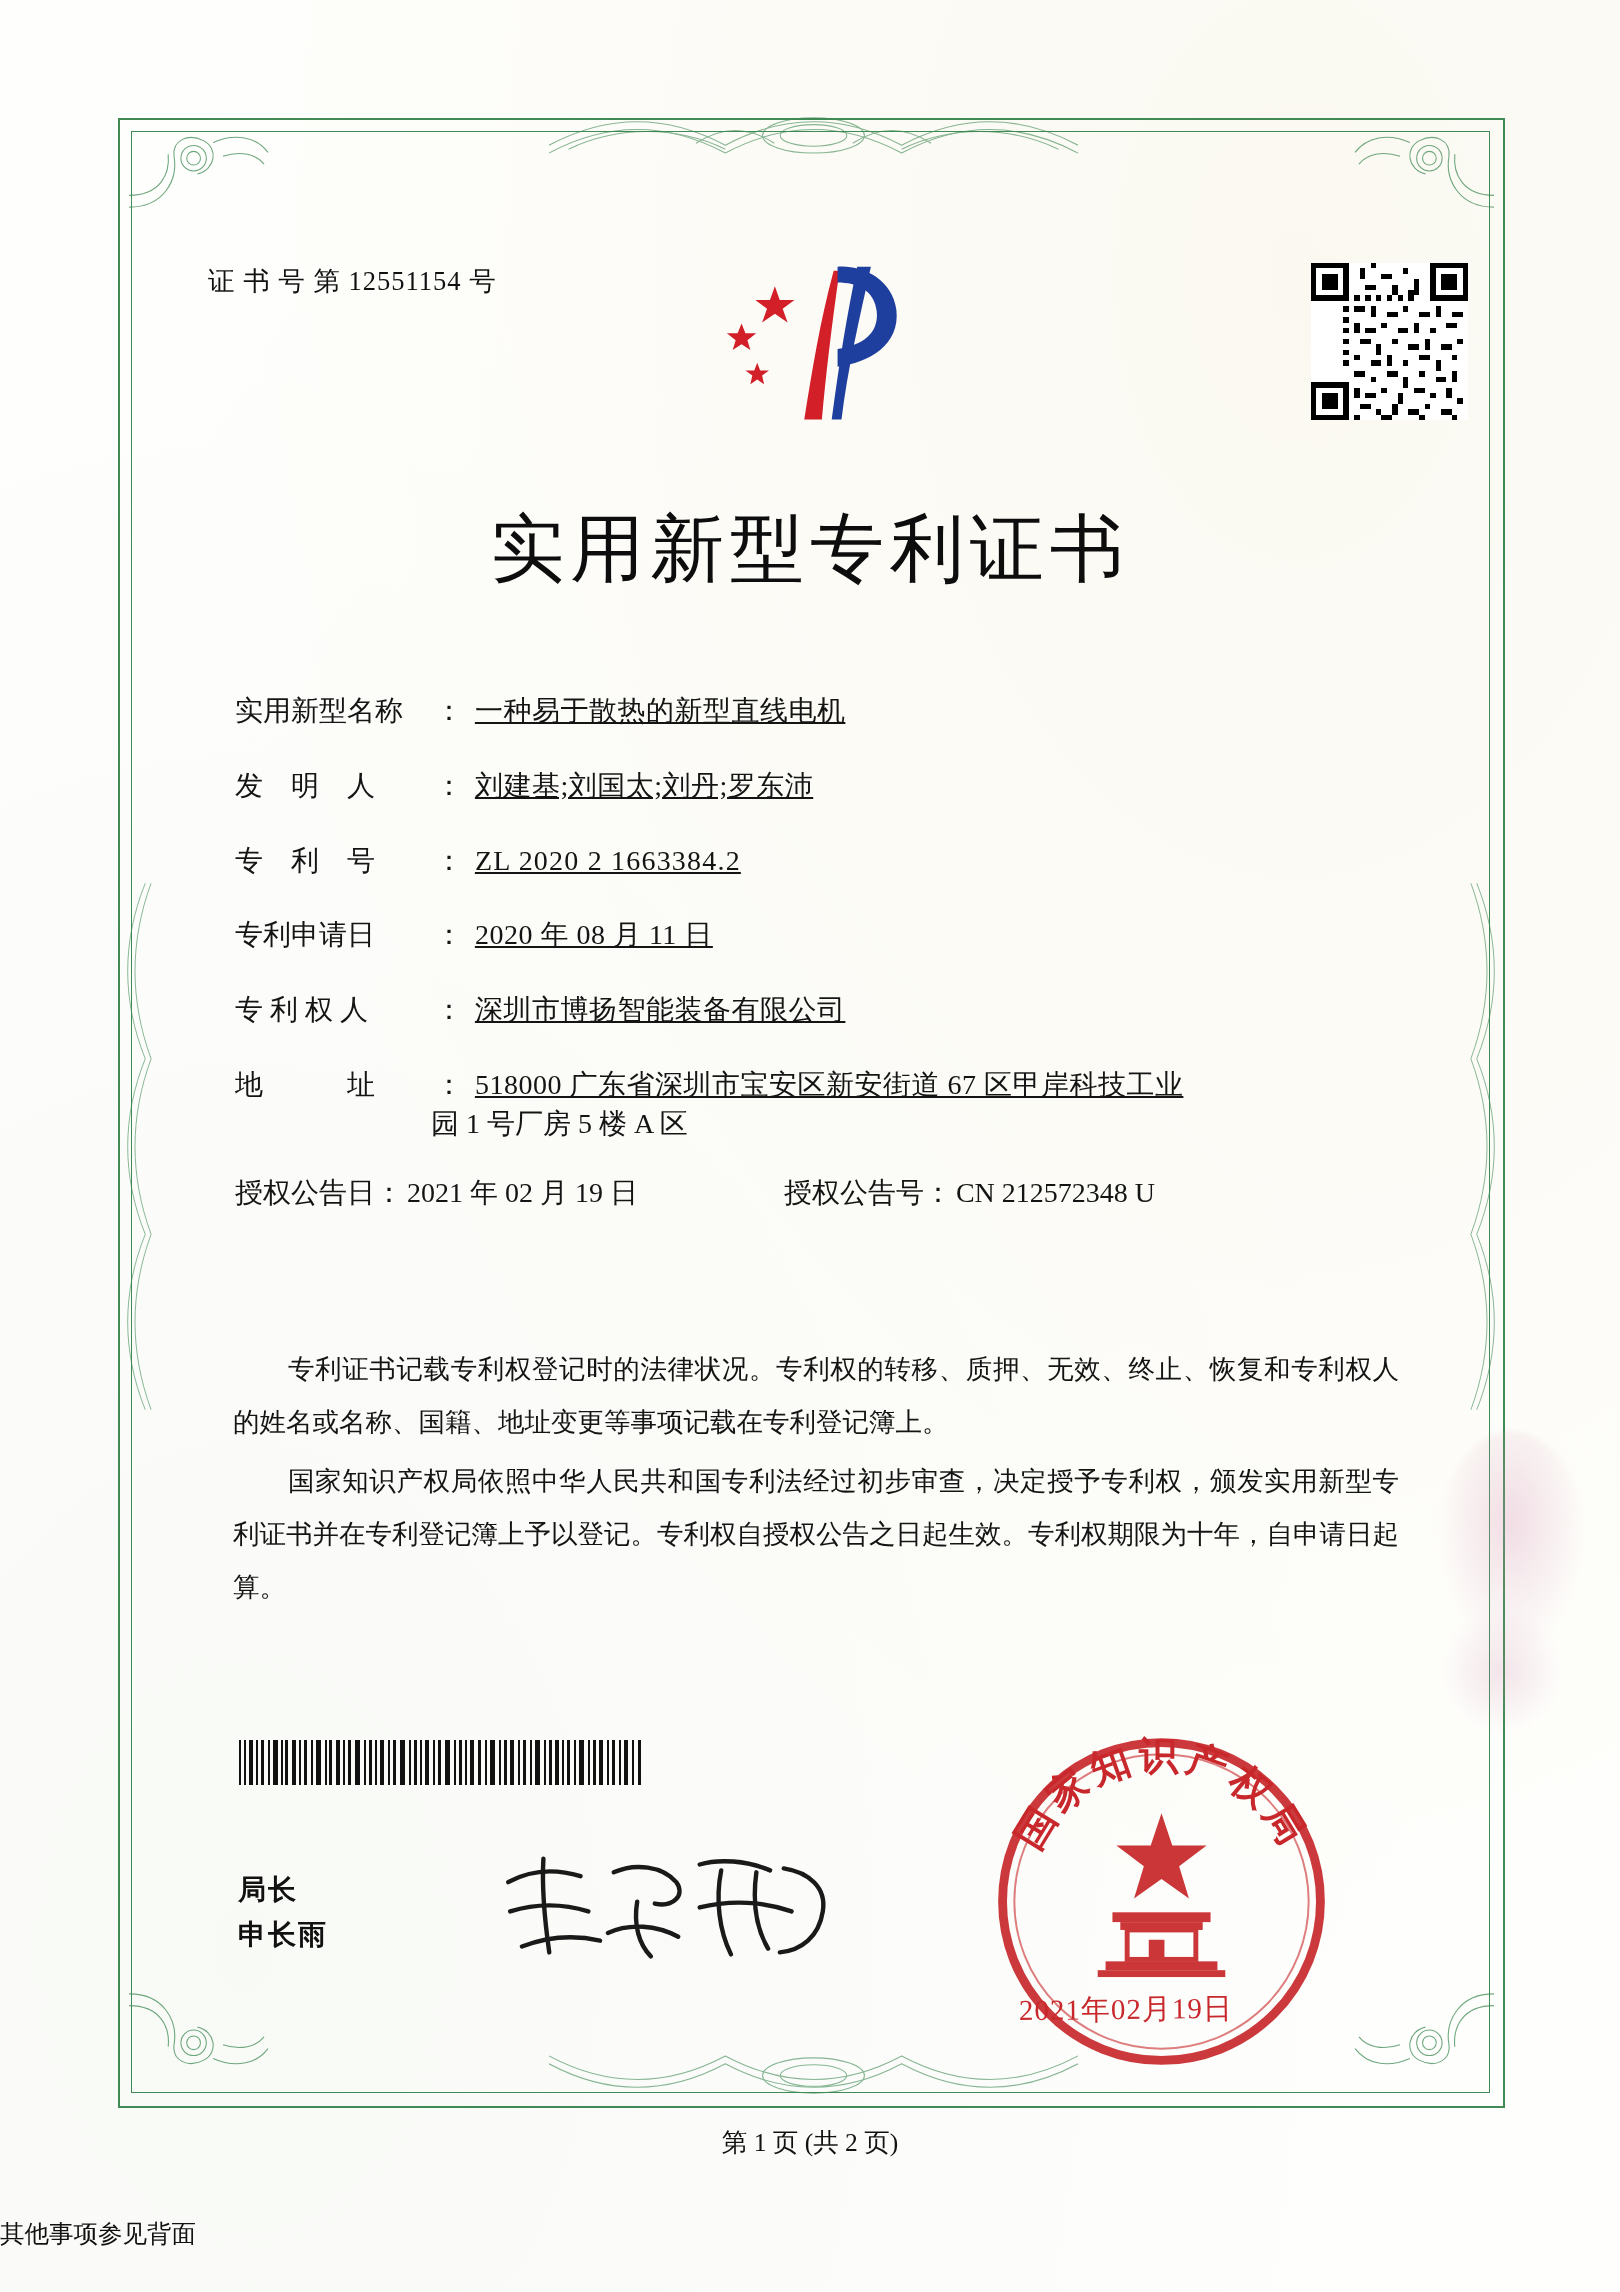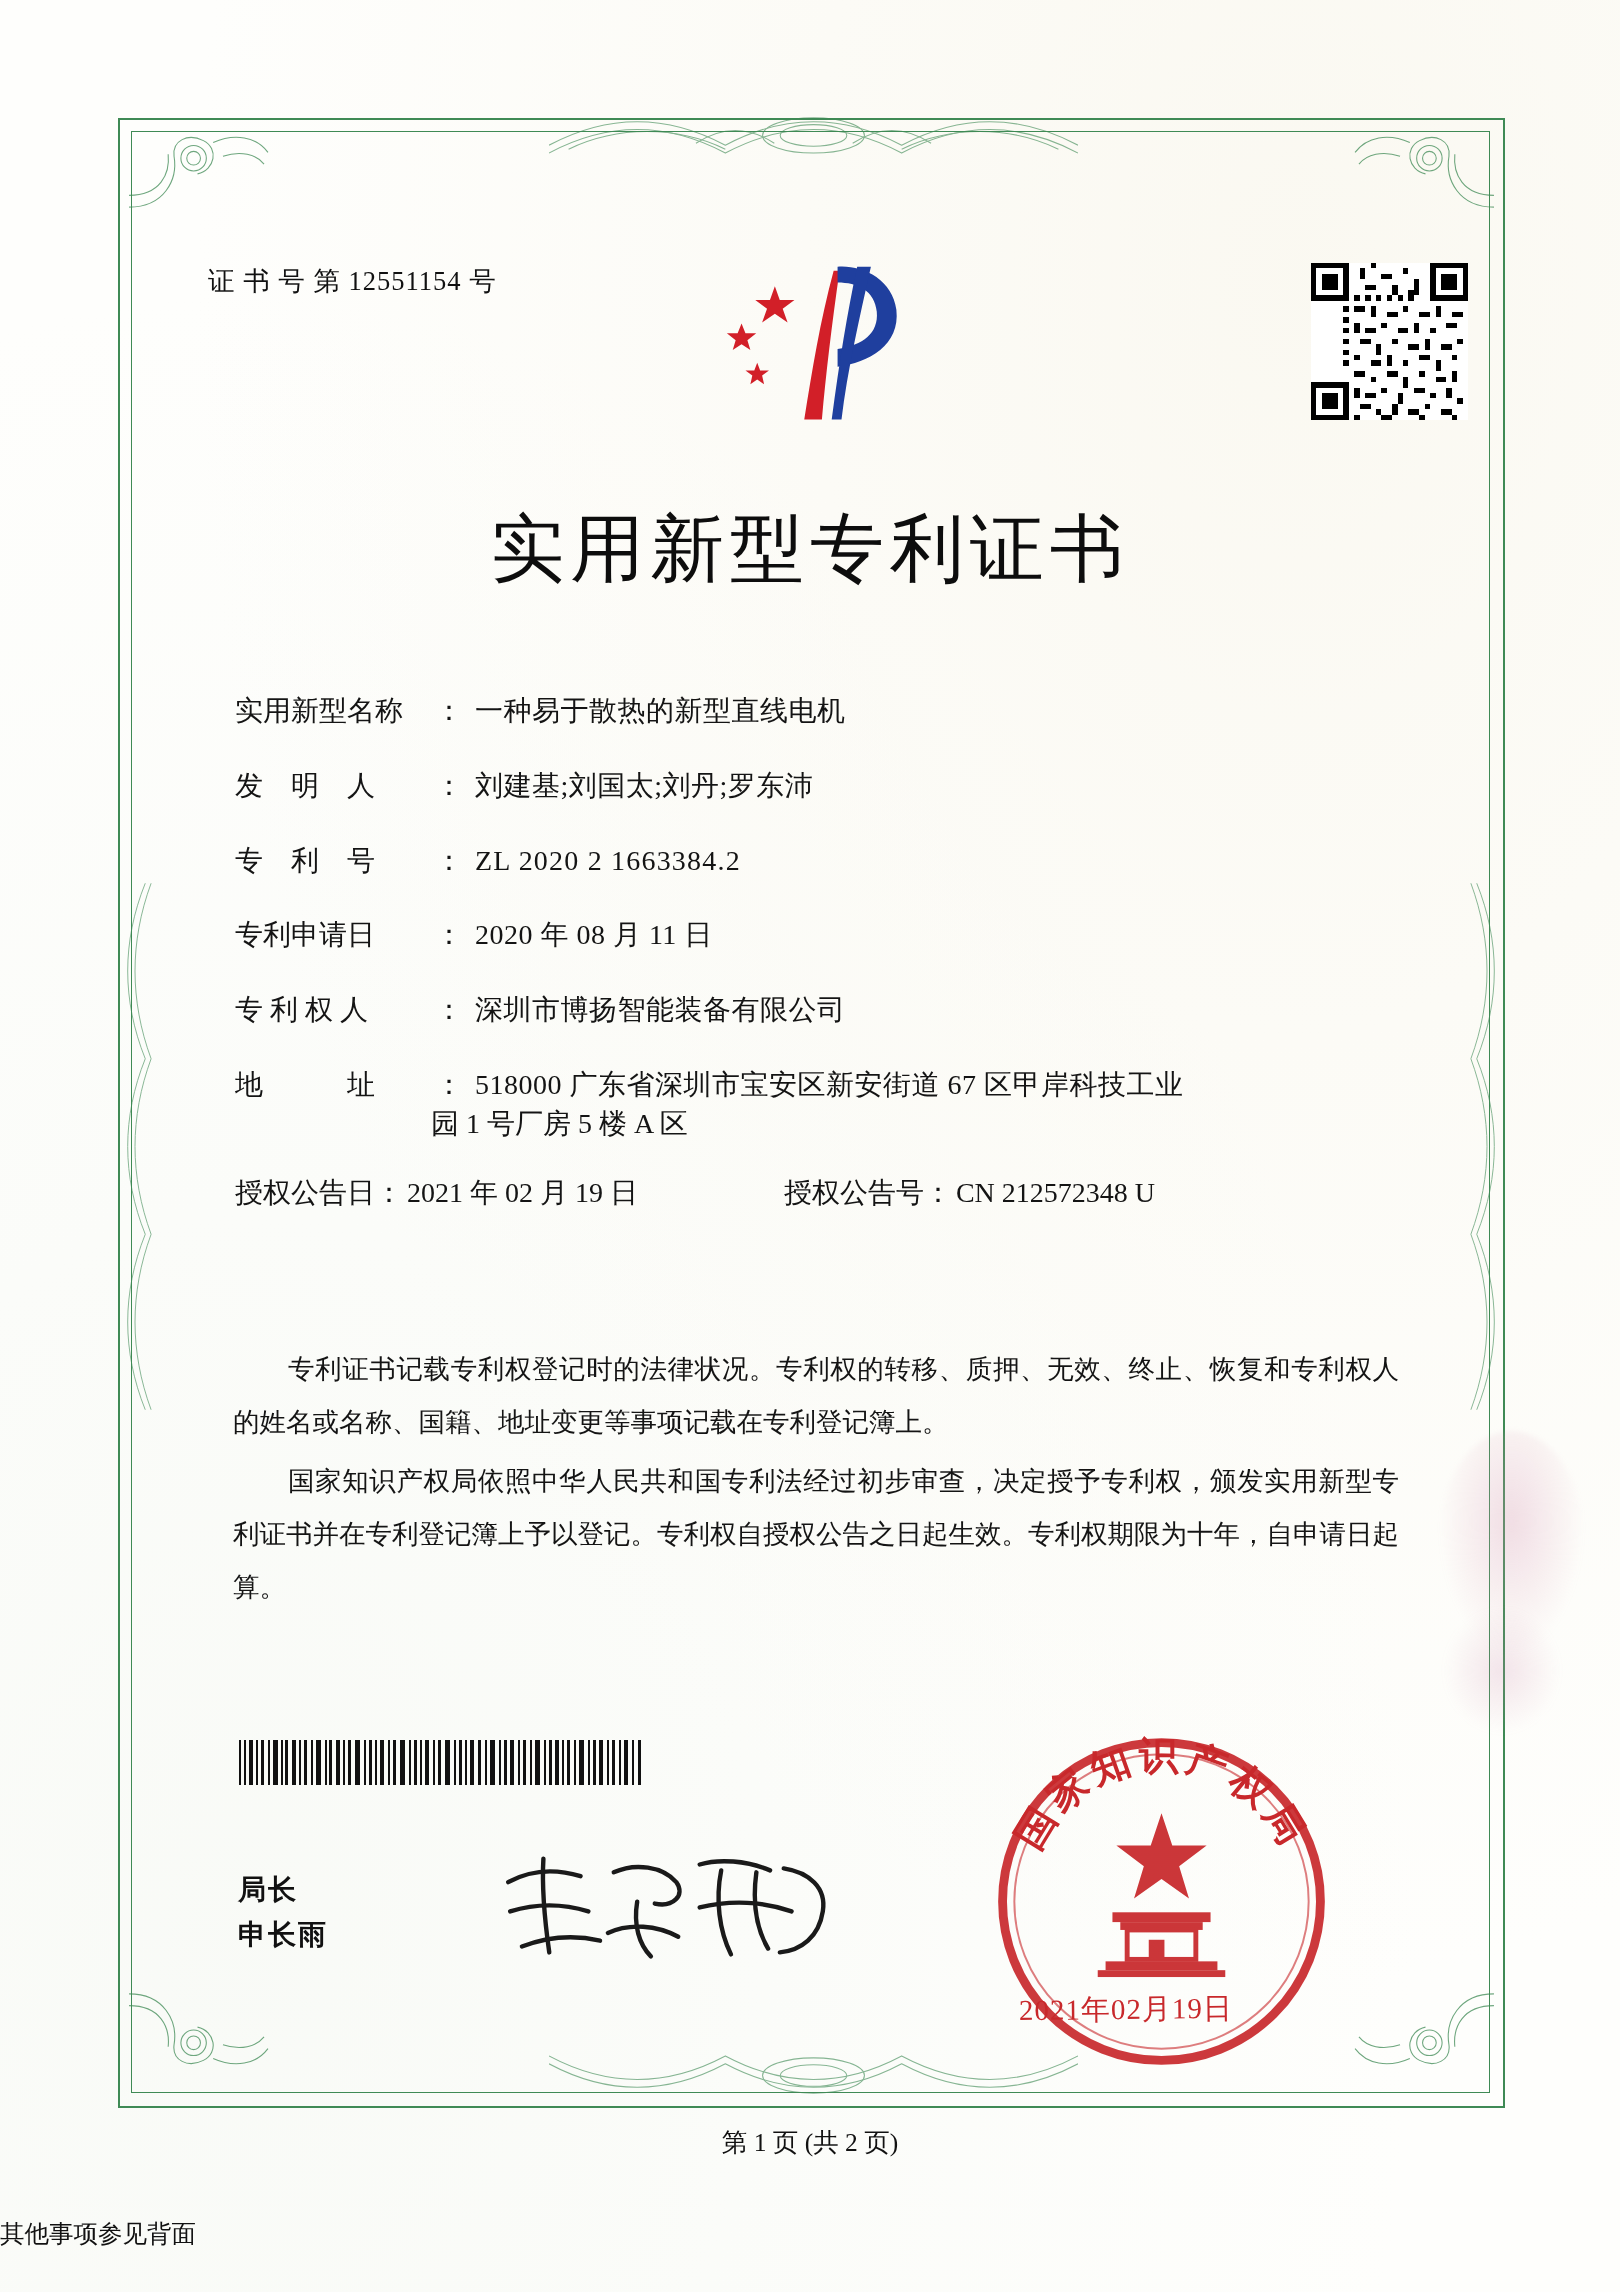--- a/index.html
+++ b/index.html
@@ -131,20 +131,21 @@
     letter-spacing: 0;
   }
   .field-colon {
     flex: 0 0 auto;
     margin-right: 3.9px;
   }
   .field-value {
     flex: 1 1 auto;
     white-space: normal;
     letter-spacing: 0.5px;
+    text-decoration: underline;
   }
   .field-value.mono-ish {
     letter-spacing: 1.2px;
   }
   .addr-second {
     margin-left: 196px;
     margin-top: 7.8px;
     margin-bottom: 39px;
     font-size: 28px;
   }

